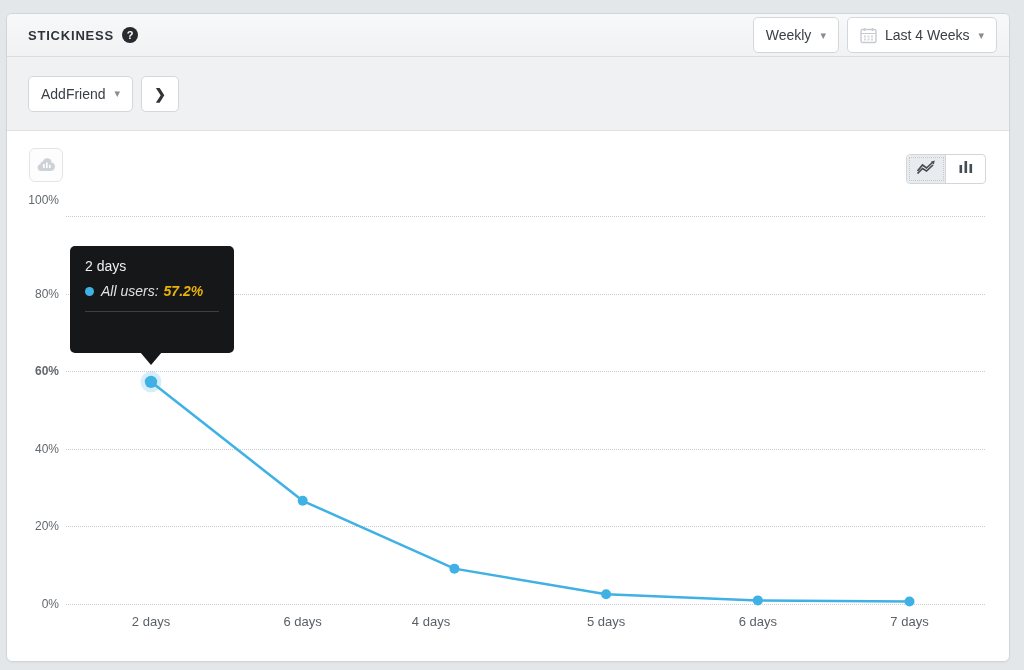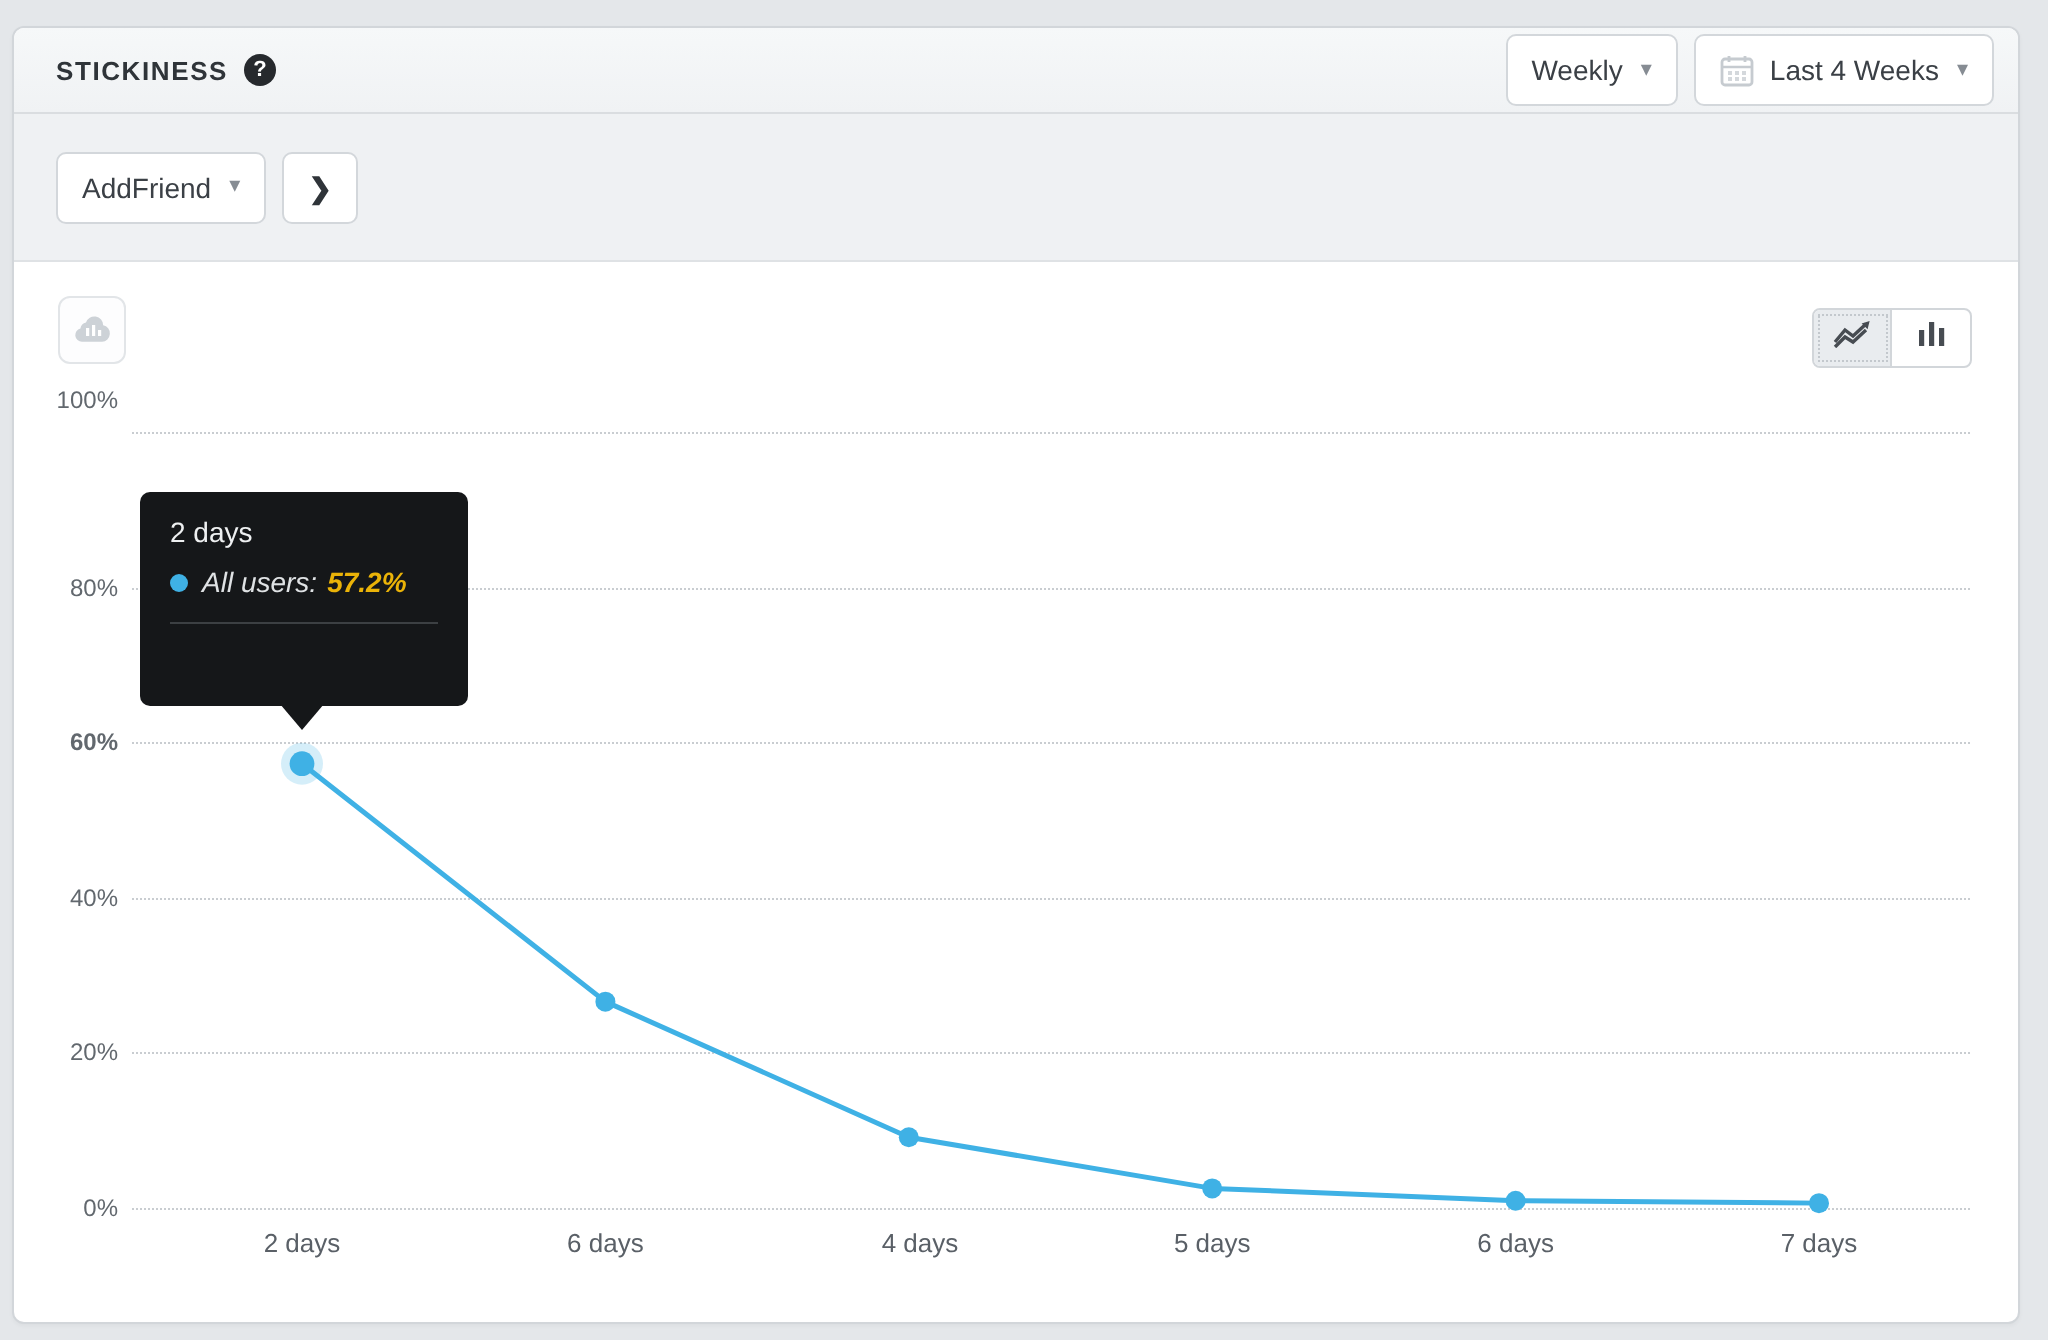--- a/index.html
+++ b/index.html
@@ -184,21 +184,21 @@
       </svg>
     <div id="label-layer">
         <div class="ytick" style="left: 8px; top: 69px;">100%</div>
         <div class="ytick" style="left: 8px; top: 162.5px;">80%</div>
         <div class="ytick" style="left: 8px; top: 240px; font-weight: bold;">60%</div>
         <div class="ytick" style="left: 8px; top: 317.5px;">40%</div>
         <div class="ytick" style="left: 8px; top: 395px;">20%</div>
         <div class="ytick" style="left: 8px; top: 472.5px;">0%</div>
         <div class="xtick" style="left: 144px;">2 days</div>
         <div class="xtick" style="left: 295.7px;">6 days</div>
-        <div class="xtick" style="left: 453px;">4 days</div>
+        <div class="xtick" style="left: 424px;">4 days</div>
         <div class="xtick" style="left: 599.1px;">5 days</div>
         <div class="xtick" style="left: 750.8px;">6 days</div>
         <div class="xtick" style="left: 902.5px;">7 days</div>
       </div>
 
     <div class="tooltip">
       <div class="tt-title">2 days</div>
       <div class="tt-row">
         <span class="tt-dot"></span>
         <span>All users:</span>

